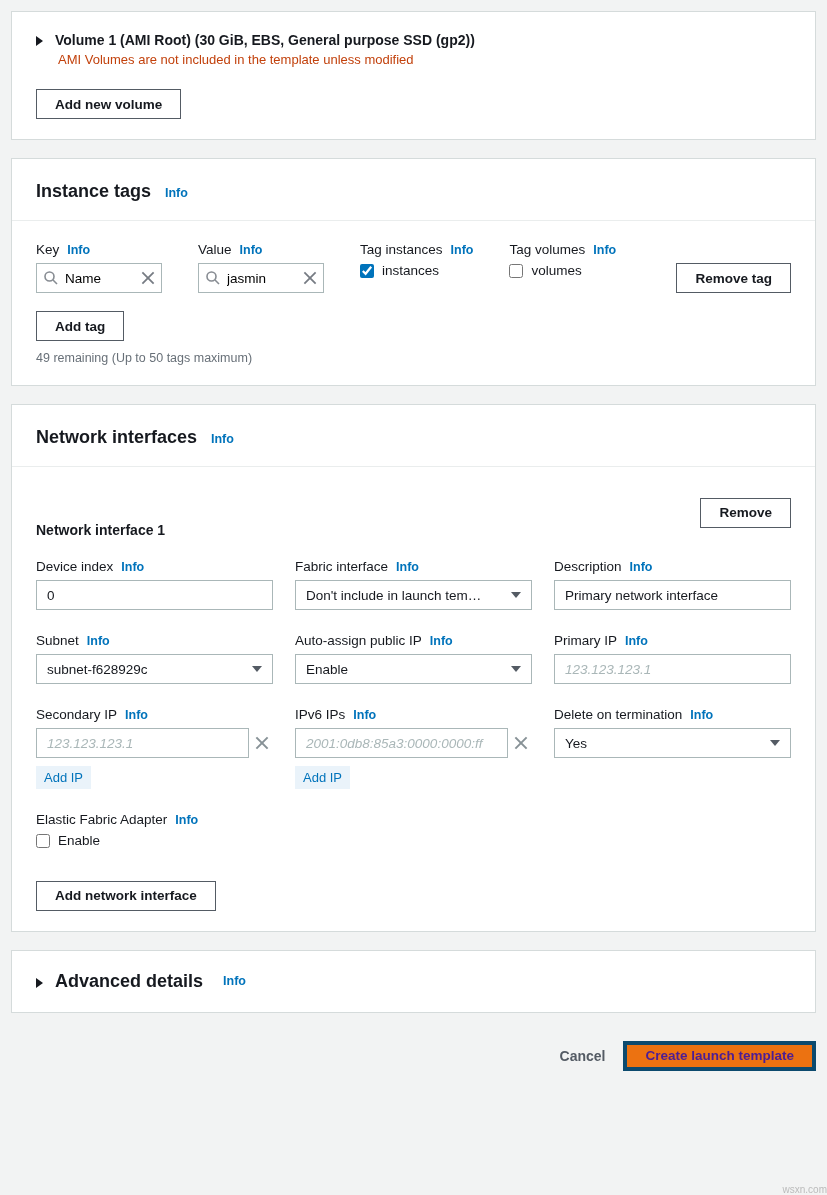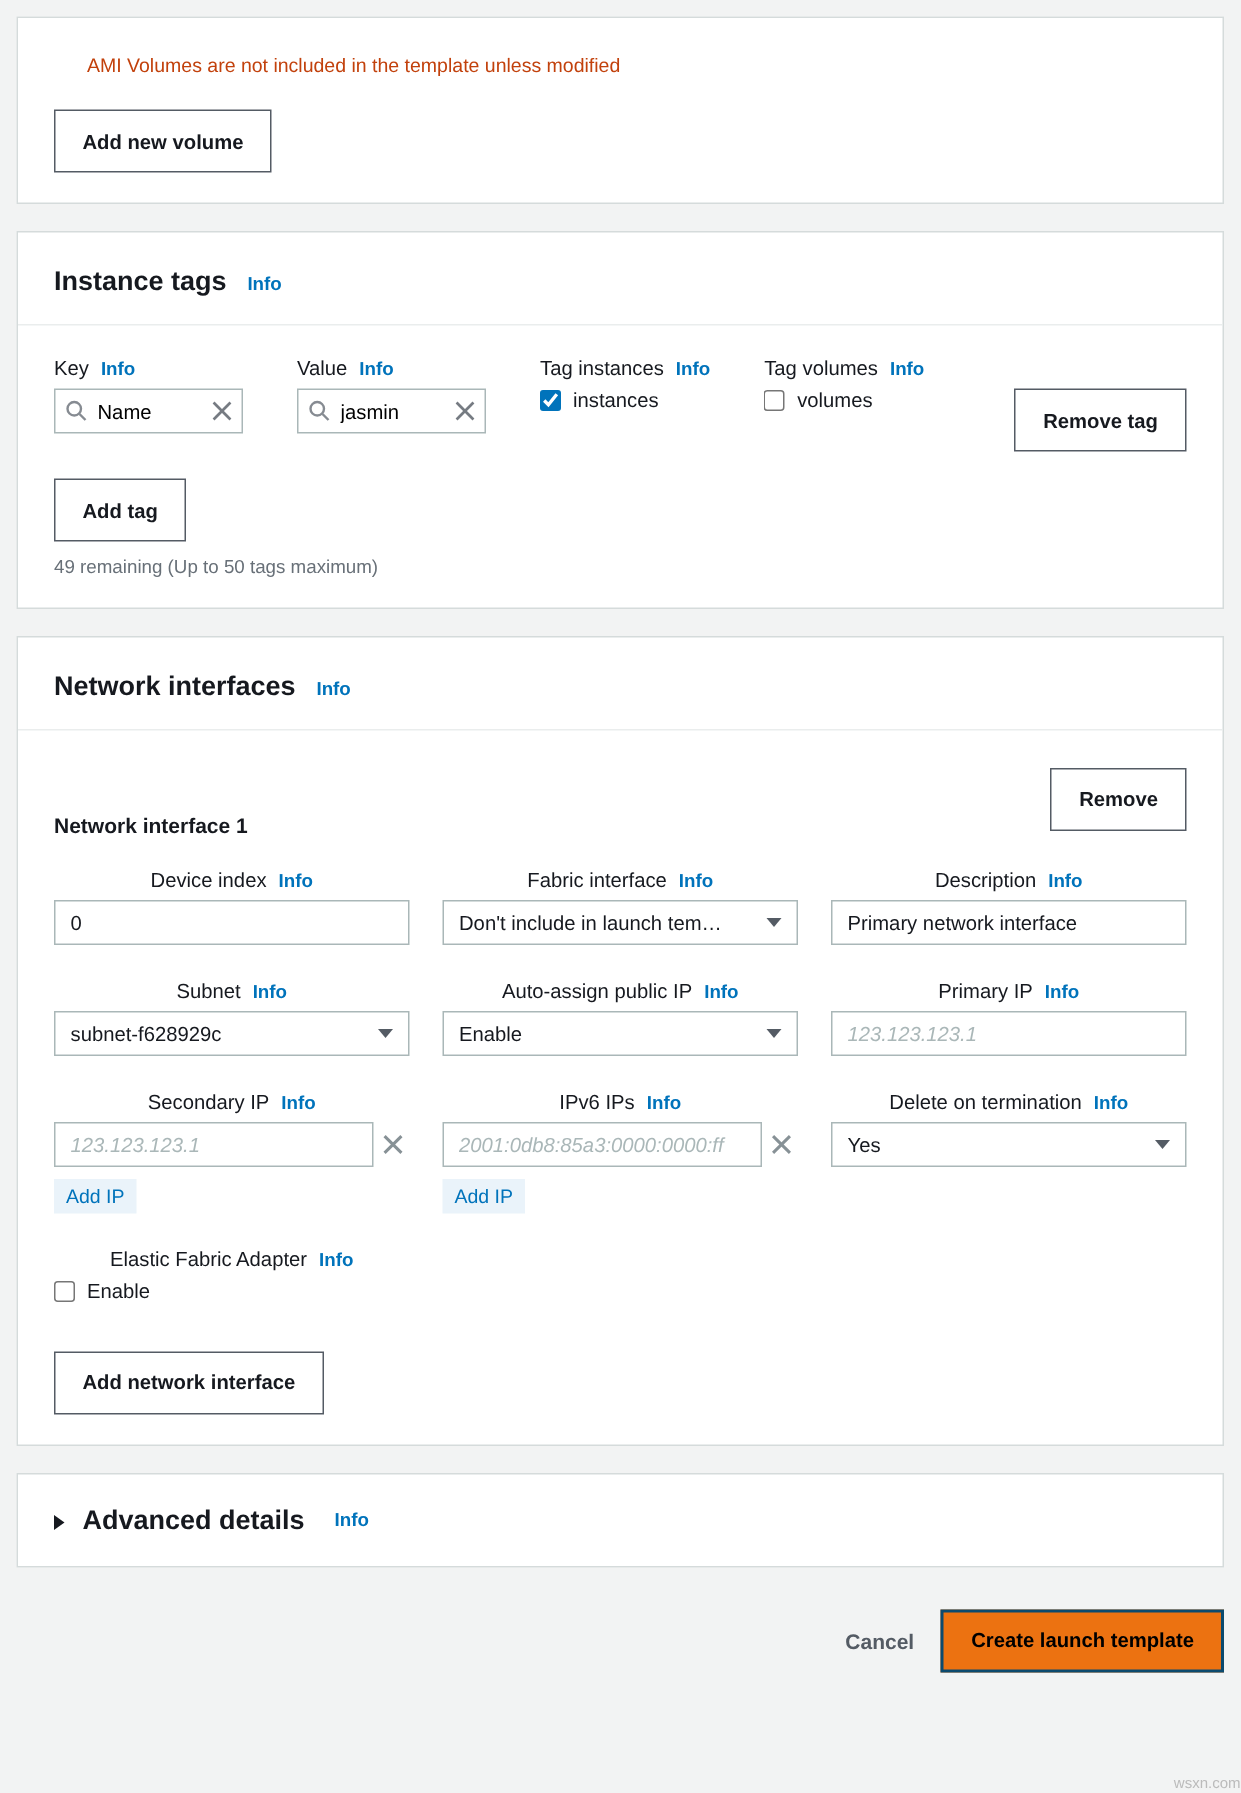--- a/index.html
+++ b/index.html
@@ -7,22 +7,22 @@
   .panel { background: #fff; border: 1px solid #d5dbdb; margin-bottom: 18px; }
   .panel-header { padding: 22px 24px 18px 24px; border-bottom: 1px solid #eaeded; }
   .panel-header h2 { font-size: 18px; font-weight: 700; display: inline-block; }
   .panel-body { padding: 20px 24px; }
   .info { color: #0073bb; font-size: 12.5px; font-weight: 700; margin-left: 10px; cursor: pointer; }
   .info-sm { color: #0073bb; font-size: 12.5px; font-weight: 700; margin-left: 8px; cursor: pointer; }
   .vol-row { display: flex; align-items: flex-start; gap: 12px; margin-bottom: 4px; }
   .caret-right { width: 0; height: 0; border-top: 5px solid transparent; border-bottom: 5px solid transparent; border-left: 7px solid #16191f; margin-top: 4px; }
   .vol-title { font-weight: 700; font-size: 14px; }
   .vol-sub { color: #c2410c; font-size: 13px; margin-left: 22px; margin-top: 4px; margin-bottom: 22px; }
-  .btn { display: inline-flex; align-items: center; height: 42px; padding: 0 18px; border: 1px solid #545b64; background: #fff; font-weight: 700; font-size: 13.5px; cursor: pointer; color: #16191f; text-align: right; }
-  .btn-primary { background: #ec7211; border: 2px solid #0c4a6e; color: #000000; }
+  .btn { display: inline-flex; align-items: center; height: 30px; padding: 0 18px; border: 1px solid #545b64; background: #fff; font-weight: 700; font-size: 13.5px; cursor: pointer; color: #16191f; text-align: right; }
+  .btn-primary { background: #ec7211; border: 4px solid #0c4a6e; color: #4c1d95; }
   .tags-row { display: flex; align-items: flex-start; gap: 36px; flex-wrap: wrap; }
   .col { display: flex; flex-direction: column; gap: 6px; }
   .label { font-size: 13.5px; color: #16191f; }
   .inputwrap { position: relative; display: inline-flex; align-items: center; border: 1px solid #aab7b8; height: 30px; padding: 0 28px 0 28px; width: 126px; }
   .inputwrap .mag { position: absolute; left: 6px; top: 6px; opacity: .7; }
   .inputwrap .x { position: absolute; right: 4px; top: 5px; cursor: pointer; opacity: .8; }
   .inputwrap input { border: none; outline: none; width: 100%; font-size: 13.5px; }
   .check { display: inline-flex; align-items: center; gap: 8px; font-size: 13.5px; }
   .check input[type=checkbox] { width: 14px; height: 14px; accent-color: #0073bb; }
   .tags-line2 { margin-top: 18px; }
@@ -31,33 +31,39 @@
   .grid3 { display: grid; grid-template-columns: 1fr 1fr 1fr; column-gap: 22px; row-gap: 22px; }
   .field input[type=text], .select { width: 100%; height: 30px; border: 1px solid #aab7b8; padding: 0 10px; font-size: 13.5px; color: #16191f; background: #fff; }
   .field input::placeholder { color: #aab7b8; font-style: italic; }
   .select { display: flex; align-items: center; justify-content: space-between; cursor: pointer; }
   .select .txt { white-space: nowrap; overflow: hidden; text-overflow: ellipsis; }
   .tri { width: 0; height: 0; border-left: 5px solid transparent; border-right: 5px solid transparent; border-top: 6px solid #545b64; flex: 0 0 auto; margin-left: 6px; }
   .with-x { position: relative; }
   .with-x input { padding-right: 30px; }
   .with-x .x-out { position: absolute; right: -22px; top: 6px; cursor: pointer; color: #545b64; }
   .pill-link { display: inline-block; background: #eaf3fa; color: #0073bb; font-size: 13px; font-weight: 400; padding: 4px 8px; margin-top: 8px; cursor: pointer; }
-  .field .lblrow { margin-bottom: 6px; text-align: center; }
+  .field .lblrow { margin-bottom: 6px; }
   .adv { display: flex; align-items: center; gap: 12px; padding: 20px 24px; }
   .footer { display: flex; justify-content: flex-end; align-items: center; gap: 18px; padding: 10px 0 0 0; }
   .cancel { font-weight: 700; font-size: 14px; color: #545b64; background: none; border: none; cursor: pointer; }
   .wsxn { position: absolute; right: 0; bottom: 0; font-size: 10px; color: #bbb; }
   svg.mag { width: 16px; height: 16px; }
   svg.xicon { width: 18px; height: 18px; }
 </style>
 </head>
 <body>
 
 <div class="panel">
   <div class="panel-body">
+    <div class="vol-row">
+      <div class="caret-right"></div>
+      <div>
+        <div class="vol-title">Volume 1 (AMI Root) (30 GiB, EBS, General purpose SSD (gp2))</div>
+      </div>
+    </div>
     <div class="vol-sub">AMI Volumes are not included in the template unless modified</div>
     <button class="btn">Add new volume</button>
   </div>
 </div>
 
 <div class="panel">
   <div class="panel-header">
     <h2>Instance tags</h2>
     <span class="info">Info</span>
   </div>

